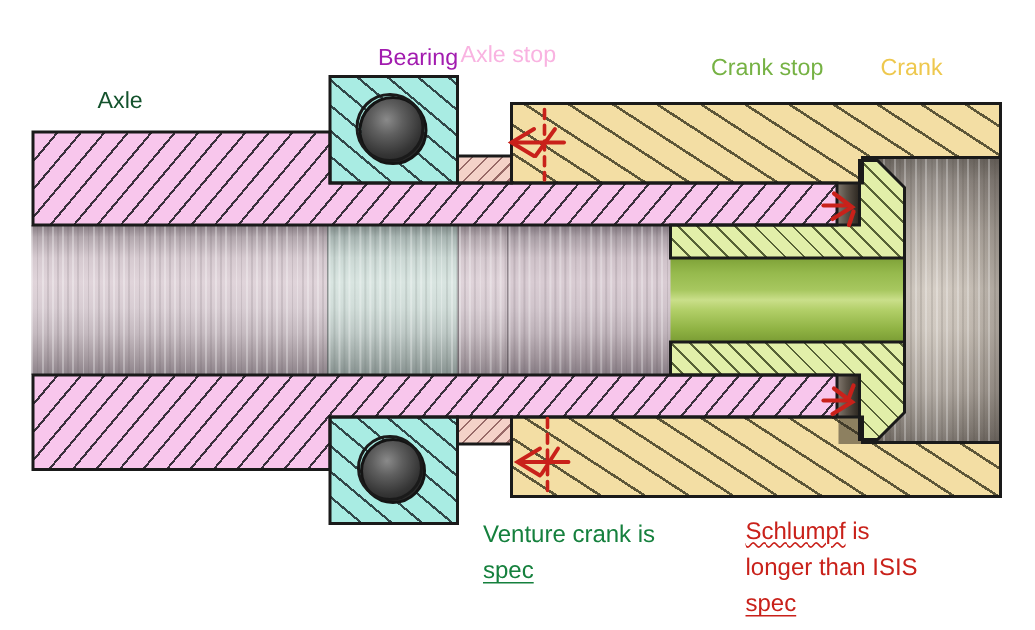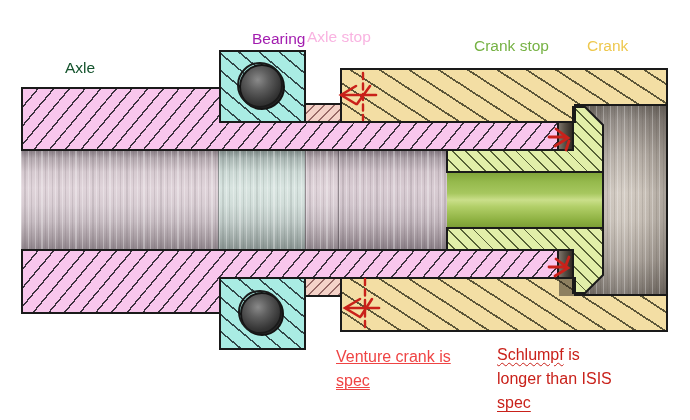--- a/index.html
+++ b/index.html
@@ -122,21 +122,21 @@
       </g>
     </g>
   </svg>
 
   <div class="lbl" style="left: 65px; top: 59px; color: #14532d;">Axle</div>
   <div class="lbl" style="left: 252px; top: 30px; color: #a21caf;">Bearing</div>
   <div class="lbl" style="left: 307px; top: 28px; color: rgb(249, 179, 225);">Axle stop</div>
   <div class="lbl" style="left: 474px; top: 37px; color: rgb(118, 178, 68);">Crank stop</div>
   <div class="lbl" style="left: 587px; top: 37px; color: rgb(238, 200, 78);">Crank</div>
 
-  <div class="note" style="left: 336px; top: 345px; color: #ef4444; text-decoration: underline;">
+  <div class="note" style="left: 322px; top: 345px; color: #15803d;">
     <div>Venture crank is</div>
     <div class="u">spec</div>
   </div>
   <div class="note" style="left: 497px; top: 343px; color: rgb(201, 33, 26);">
     <div><span class="squiggle">Schlumpf</span><span> is</span></div>
     <div>longer than ISIS</div>
     <div class="u">spec</div>
   </div>
 
 </div>

